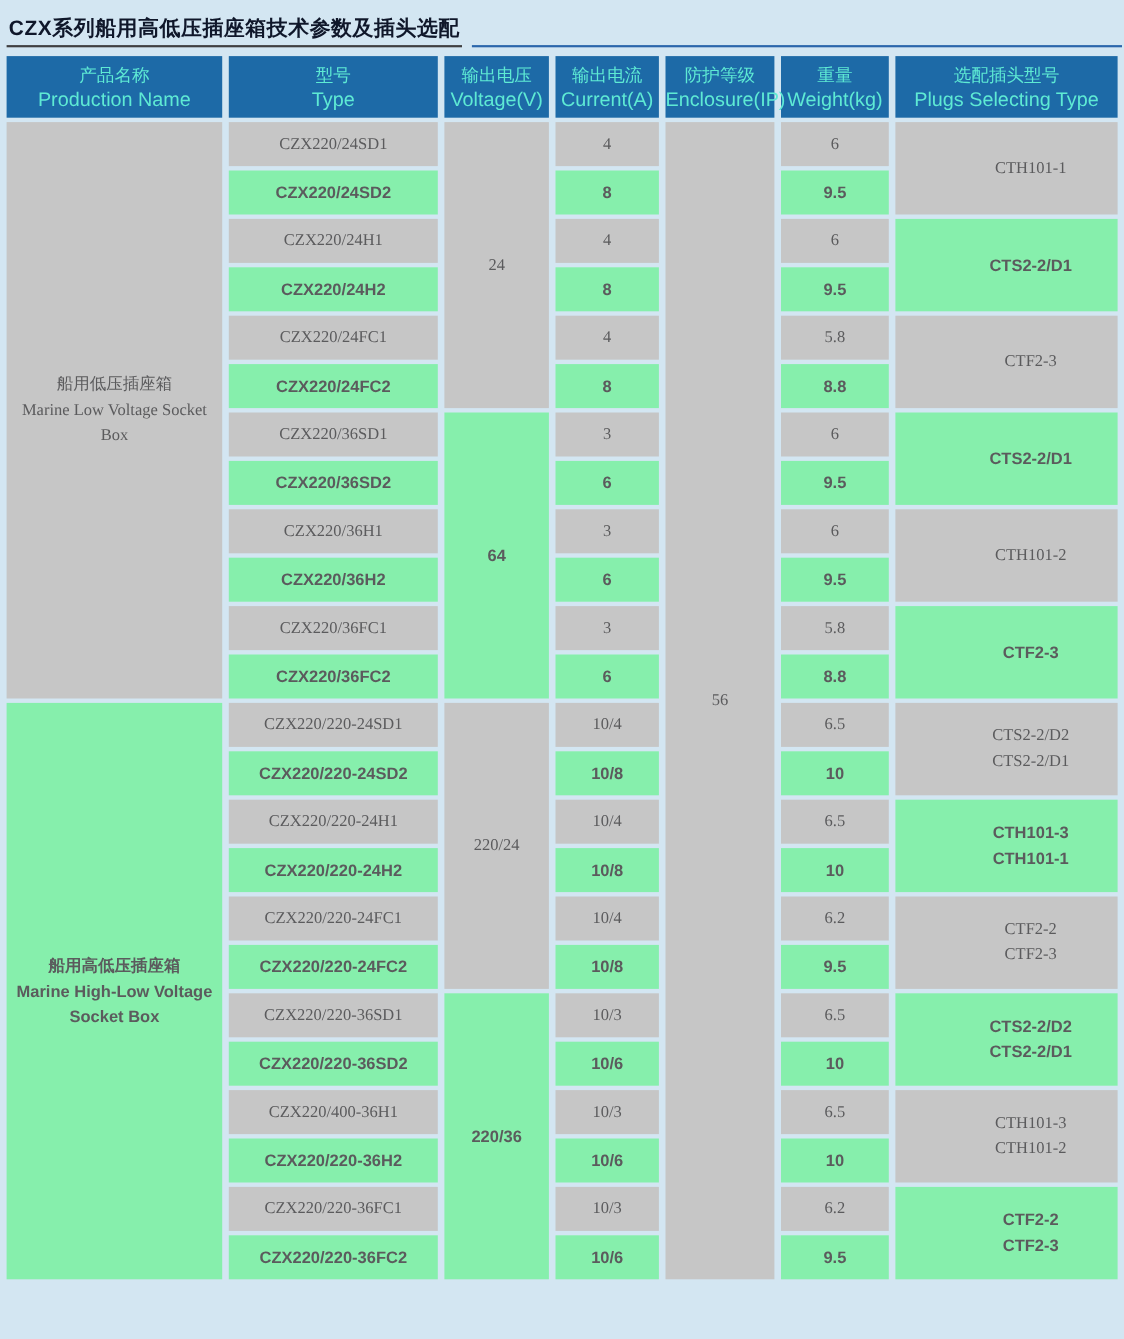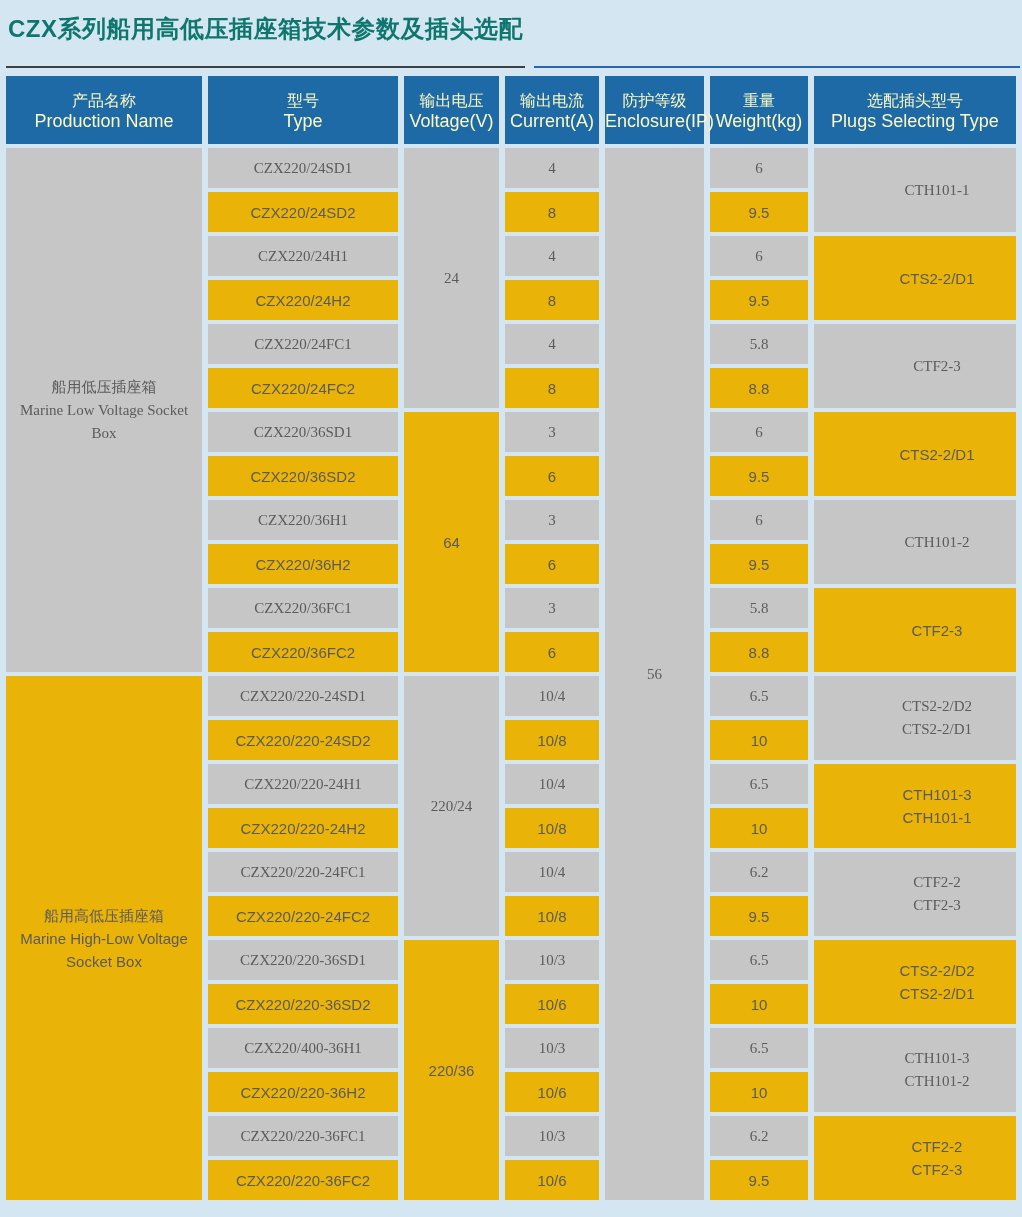--- a/index.html
+++ b/index.html
@@ -7,52 +7,52 @@
     width:1022px;height:1217px;
     background:#d3e6f2;
     font-family:"Liberation Sans","DejaVu Sans",sans-serif;
     overflow:hidden;
   }
   .title-row{
     display:flex;align-items:flex-end;
     padding:13px 2px 0 6px;
   }
   .title-text{
-    font-size:24px;font-weight:bold;color:#0f766e;
+    font-size:19px;font-weight:bold;color:#0f172a;
     letter-spacing:0.5px;
-    padding:0 2px 21px 2px;
+    padding:0 2px 2px 2px;
     border-bottom:2px solid #3f3f41;
     white-space:nowrap;
   }
   .title-line{
     flex:1;height:2px;background:#2b66ab;
     margin-left:9px;margin-bottom:0px;
   }
   table.spec{
     border-collapse:separate;
     border-spacing:6px 4px;
     table-layout:fixed;
     width:1022px;
     margin:4px 0 0 0;
   }
   th,td{padding:0;}
   th.hdr{
-    background:#1d6aa7;color:#fef9c3;
-    height:68px;text-align:center;vertical-align:middle;
+    background:#1d6aa7;color:#5eead4;
+    height:56px;text-align:center;vertical-align:middle;
     font-weight:normal;
   }
   .hdr .zh{font-size:16px;line-height:22px;}
   .hdr .en{font-size:18px;line-height:19px;}
   td.cell{
     height:40px;
     text-align:center;vertical-align:middle;
     color:#5b5b5d;font-size:15px;
   }
   td.g{background:#c6c6c6;font-family:Liberation Serif, serif;}
-  td.l{background:#eab308;}
+  td.l{background:#86efac;font-weight:bold;}
   .prod .zh{font-size:15px;line-height:23px;}
   .prod .en{font-size:15px;line-height:23px;}
   .plug div{line-height:23px;padding-left:44px;}
 </style>
 </head>
 <body>
 
 <div class="title-row">
   <span class="title-text">CZX系列船用高低压插座箱技术参数及插头选配</span>
   <span class="title-line"></span>

